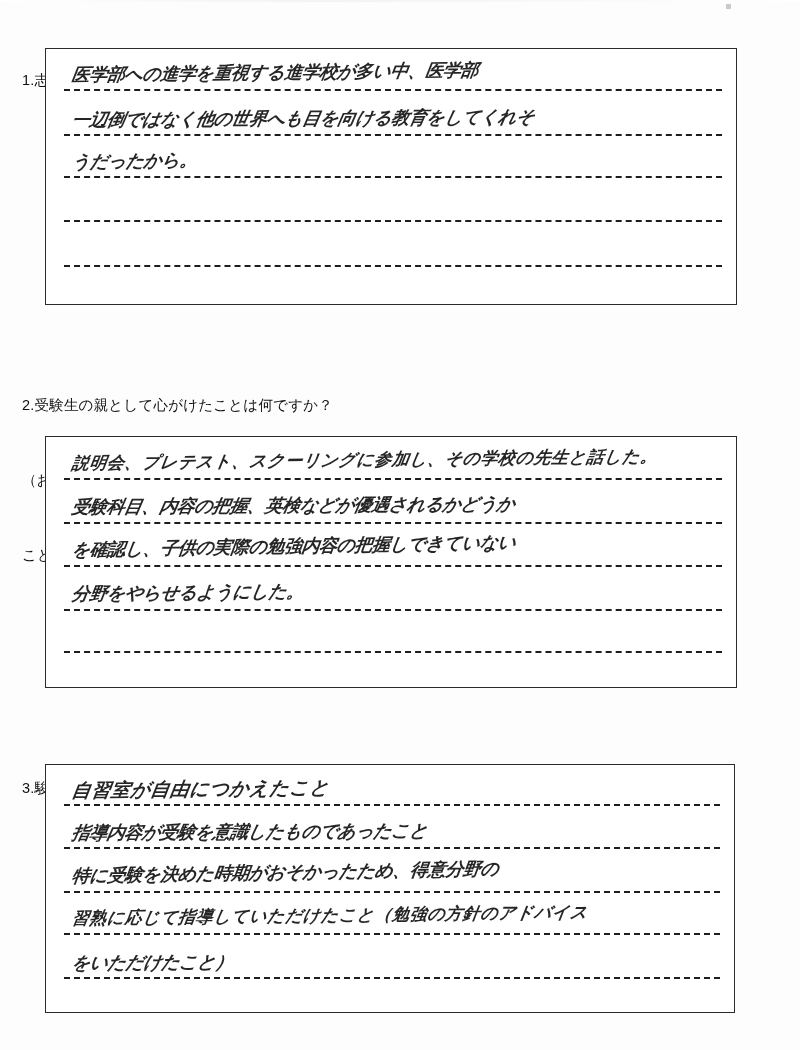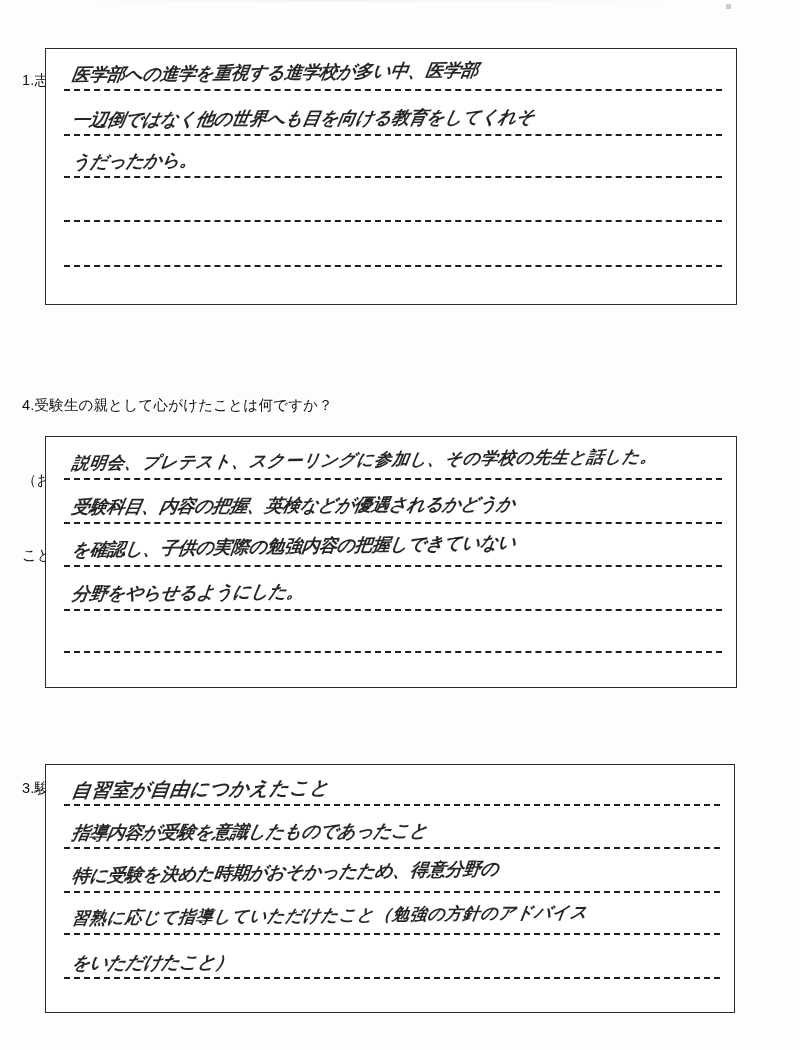--- a/index.html
+++ b/index.html
@@ -127,21 +127,21 @@
     <div class="hand-layer">
       <div class="hand-line skew-a tight" style="top:14px;">医学部への進学を重視する進学校が多い中、医学部</div>
       <div class="hand-line skew-b tight" style="top:59px;">一辺倒ではなく他の世界へも目を向ける教育をしてくれそ</div>
       <div class="hand-line skew-c tight" style="top:101px;">うだったから。</div>
       <div class="hand-line skew-a" style="top:145px;"></div>
       <div class="hand-line skew-b" style="top:190px;"></div>
     </div>
   </div>
 
   <div class="question" style="top:343px;">
-    <span class="q-line">4.受験生の親として心がけたことは何ですか？</span>
+    <span class="q-line">2.受験生の親として心がけたことは何ですか？</span>
     <span class="q-line">（お子さんの健康管理、学校選び、説明会への参加、入試当日のことなど、受験生の親として心がけられた</span>
     <span class="q-line">ことを教えてください。）</span>
   </div>
 
   <div class="answer-box" style="left:45px; top:436px; width:692px; height:252px;">
     <div class="rules">
       <div class="rule" style="top:41px;"></div>
       <div class="rule" style="top:85px;"></div>
       <div class="rule" style="top:128px;"></div>
       <div class="rule" style="top:172px;"></div>

